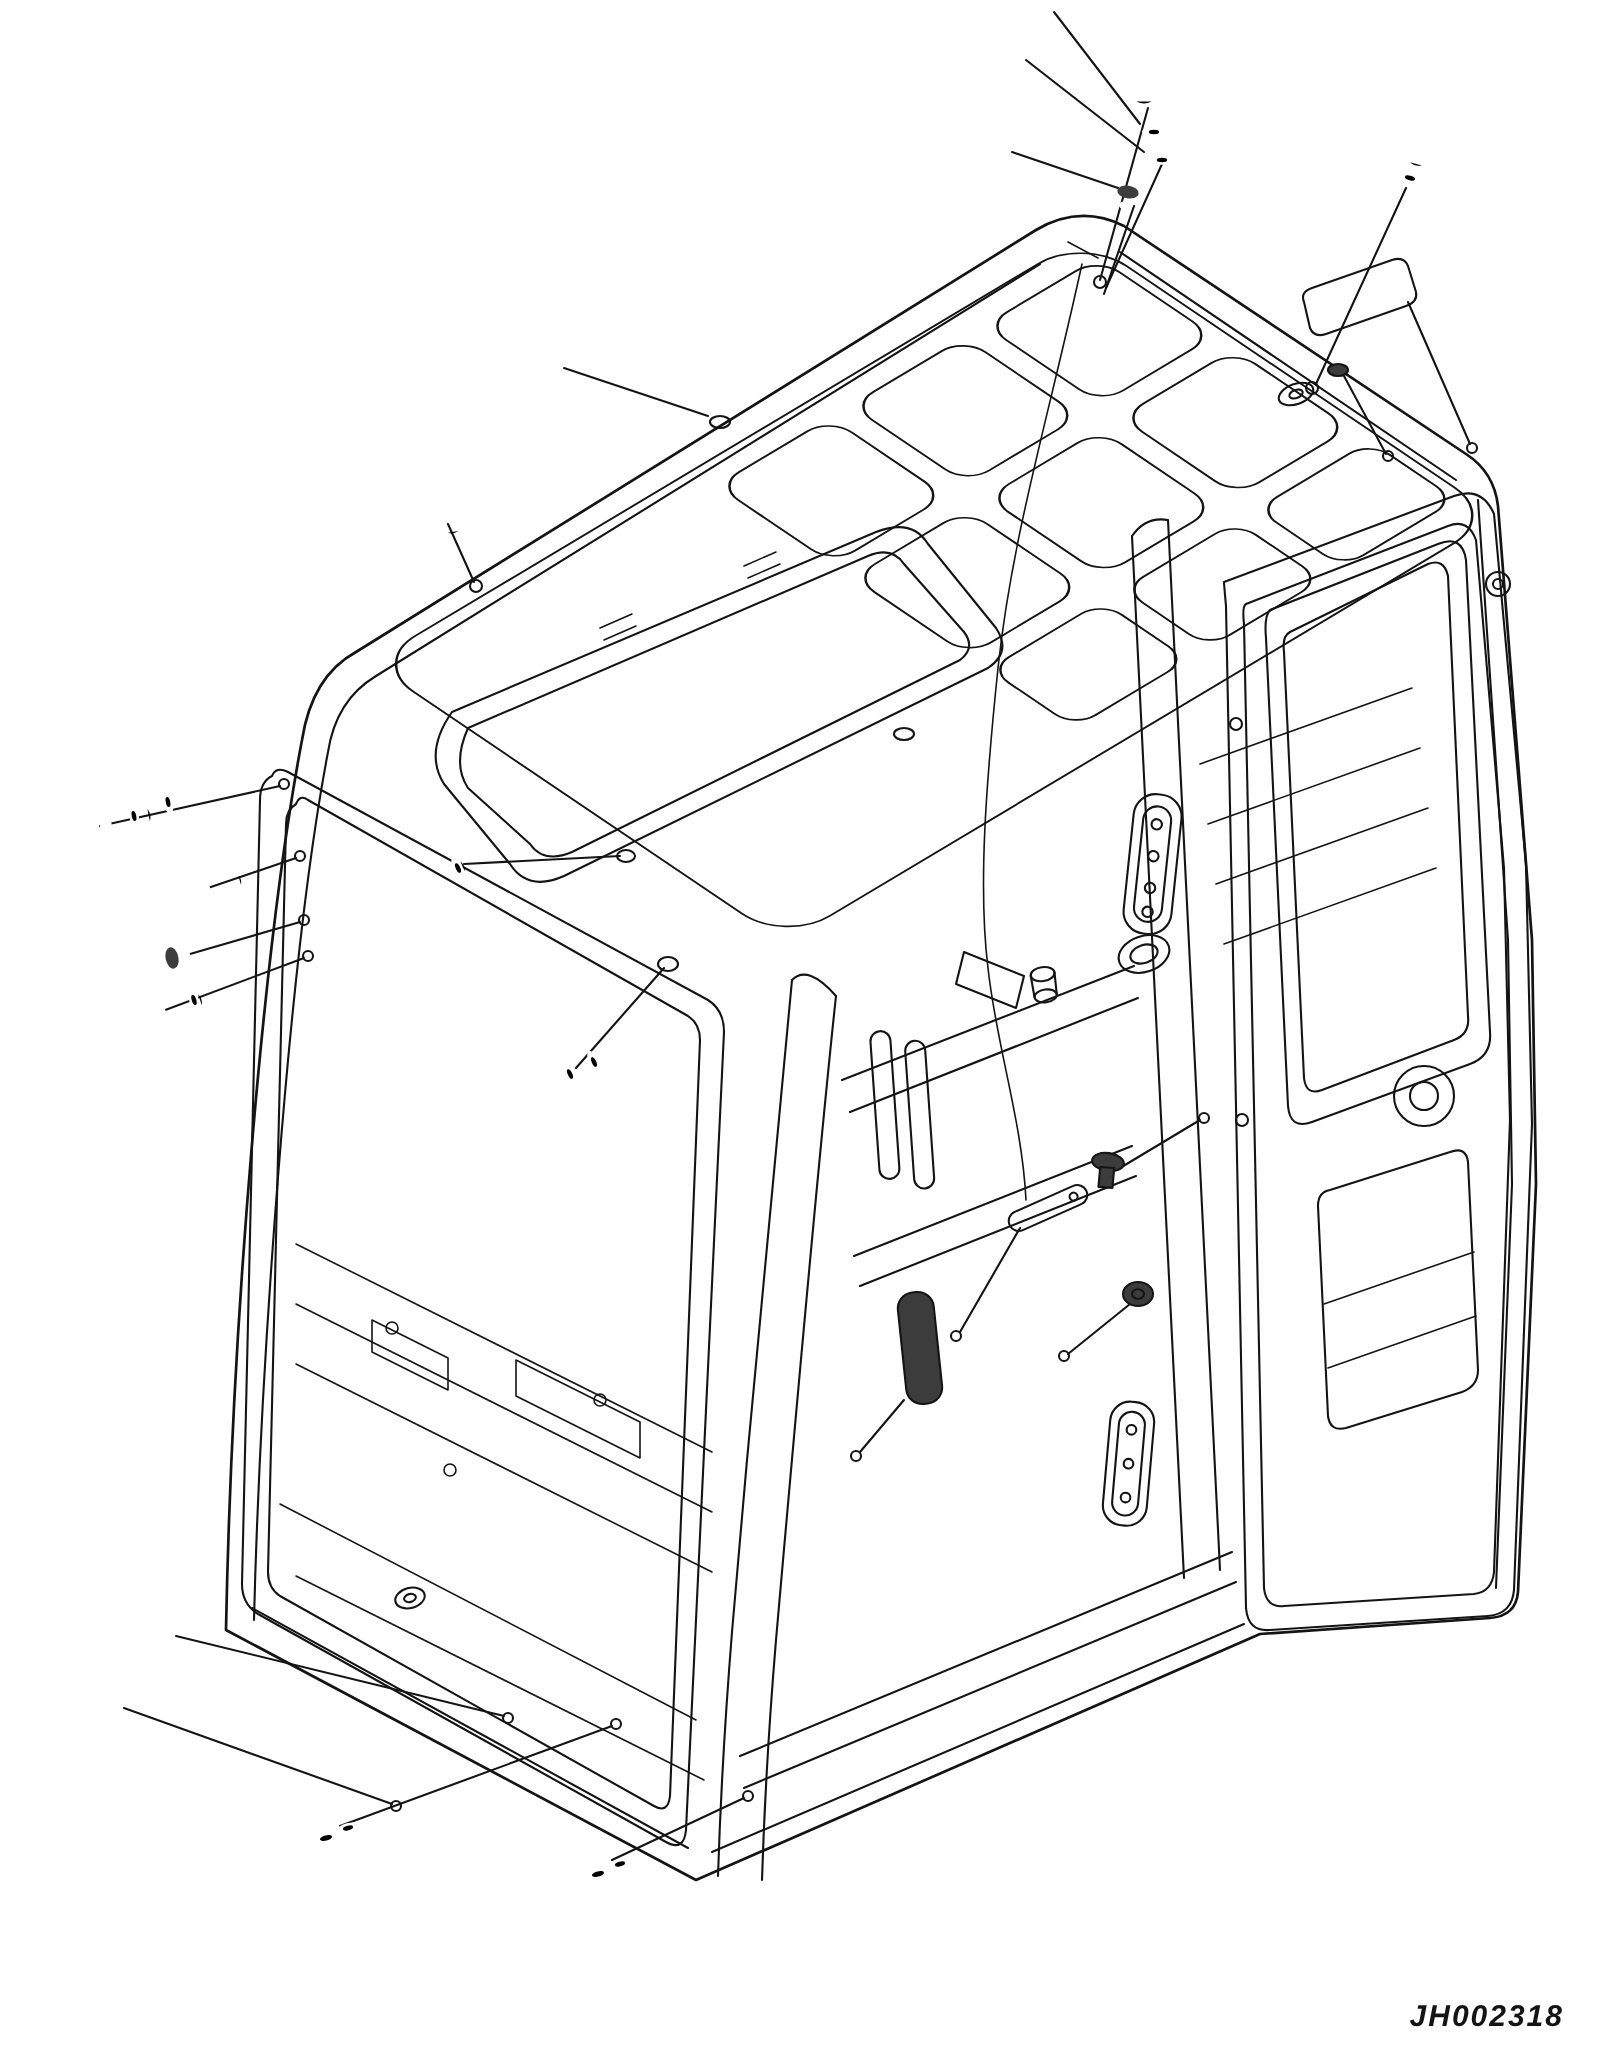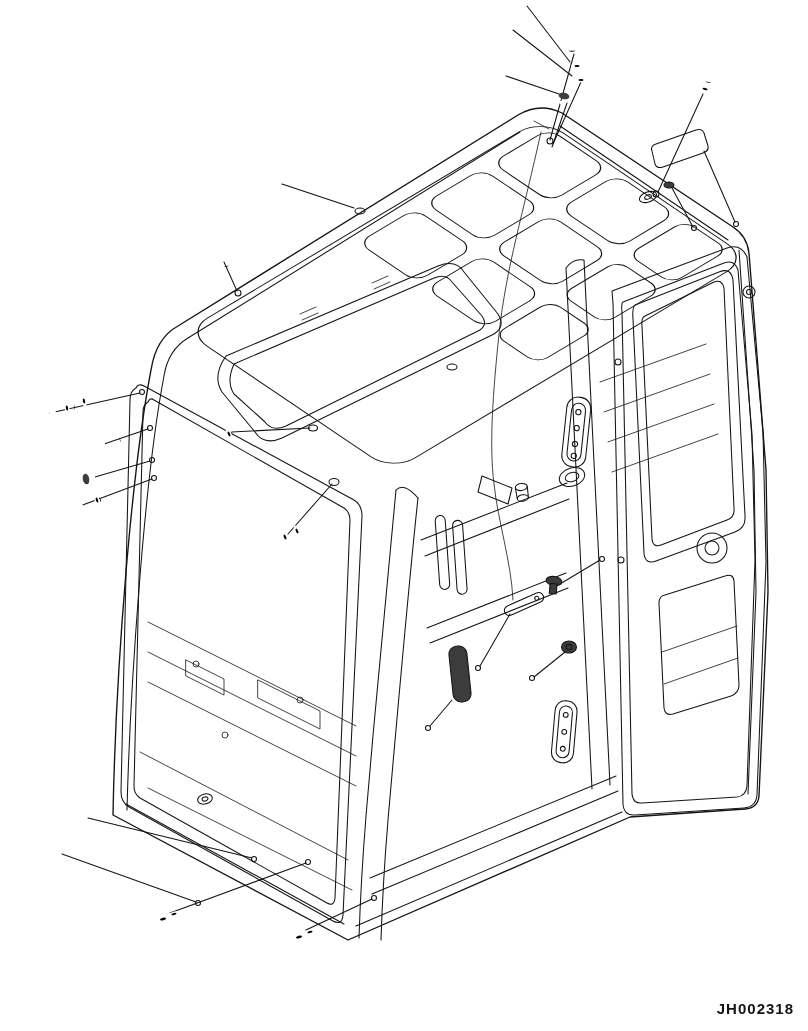--- a/index.html
+++ b/index.html
@@ -14,24 +14,25 @@
     stroke:var(--color-line,#141414);
     stroke-width:1.05;
     fill:none;
     stroke-linecap:round;
     stroke-linejoin:round;
   }
   .draw .w2{stroke-width:1.35;}
   .draw .thin{stroke-width:0.8;}
   .draw .dark{fill:var(--color-dark_fill,#3c3c3c);}
   .figure-code{
-    position:absolute;right:14px;bottom:14px;
+    position:absolute;right:26px;bottom:14px;
     font-weight:bold;font-size:15px;letter-spacing:1px;
     color:var(--color-line,#141414);
     font-family:"Liberation Sans",sans-serif;
+    font-style:italic;
   }
 </style>
 </head>
 <body>
 
 <div class="stage">
   <svg viewBox="0 0 808 1031" width="808" height="1031">
     <defs>
       <g id="p-bolt">
         <ellipse cx="0" cy="0" rx="3.4" ry="7" fill="#fff"></ellipse>

